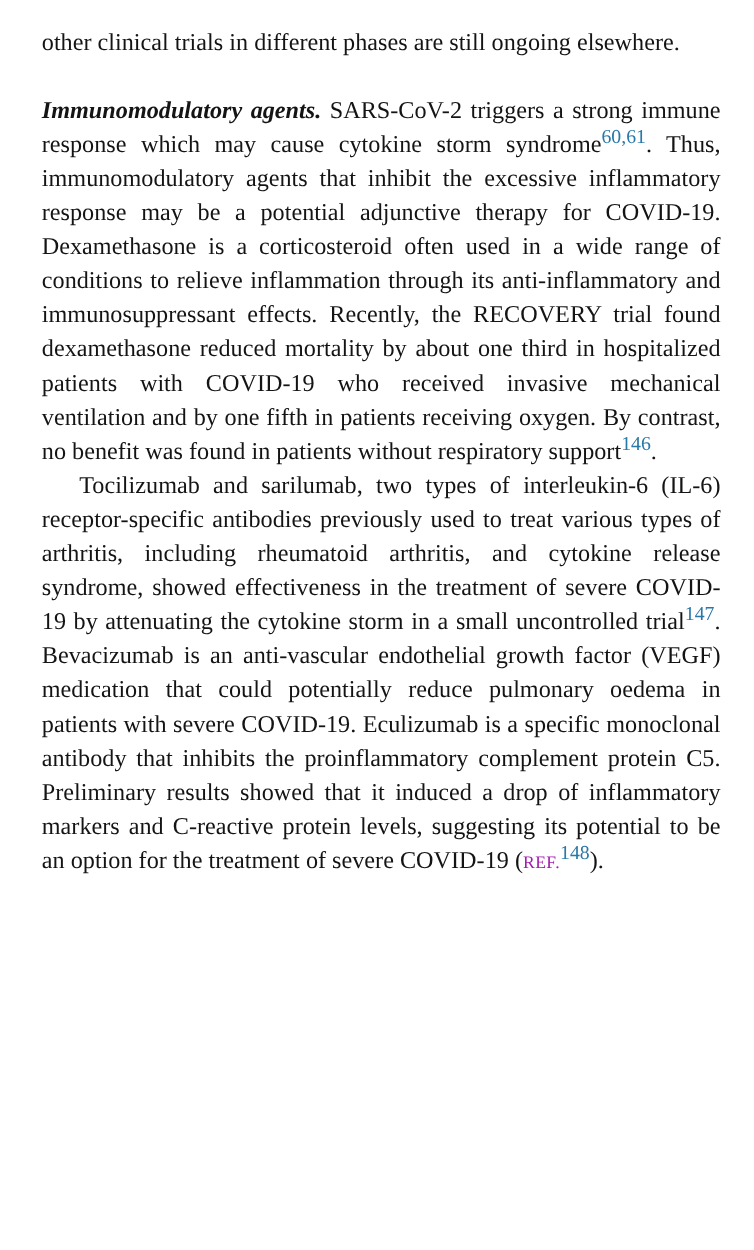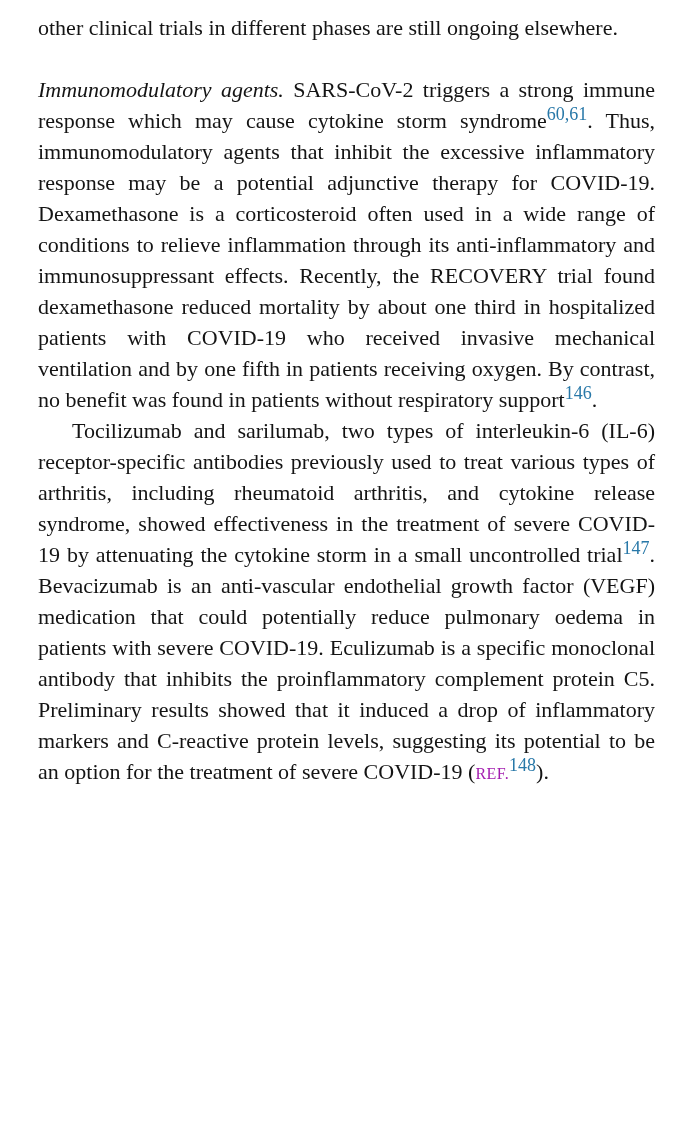--- a/index.html
+++ b/index.html
@@ -4,41 +4,41 @@
 <style>
   html, body {
     margin: 0;
     padding: 0;
     background: #ffffff;
   }
   .page {
     box-sizing: border-box;
     width: 685px;
     min-height: 1136px;
-    padding: 12px 30px 20px 38px;
+    padding: 22px 30px 20px 38px;
     background: #ffffff;
     font-family: "Liberation Serif", "DejaVu Serif", serif;
     font-size: 22px;
     line-height: 31px;
     color: #141414;
     text-align: justify;
     hyphens: auto;
     -webkit-hyphens: auto;
   }
   p.para {
     margin: 0;
   }
   p.para.spaced {
     margin-top: 31px;
   }
   p.para.indent {
     text-indent: 34px;
   }
   .run-in-heading {
-    font-weight: normal;
+    font-weight: bold;
     font-style: italic;
   }
   .ref-sup {
     color: var(--accent, #2878a8);
     font-size: 18px;
     line-height: 0;
     position: relative;
     top: -0.45em;
     text-decoration: none;
     cursor: pointer;

